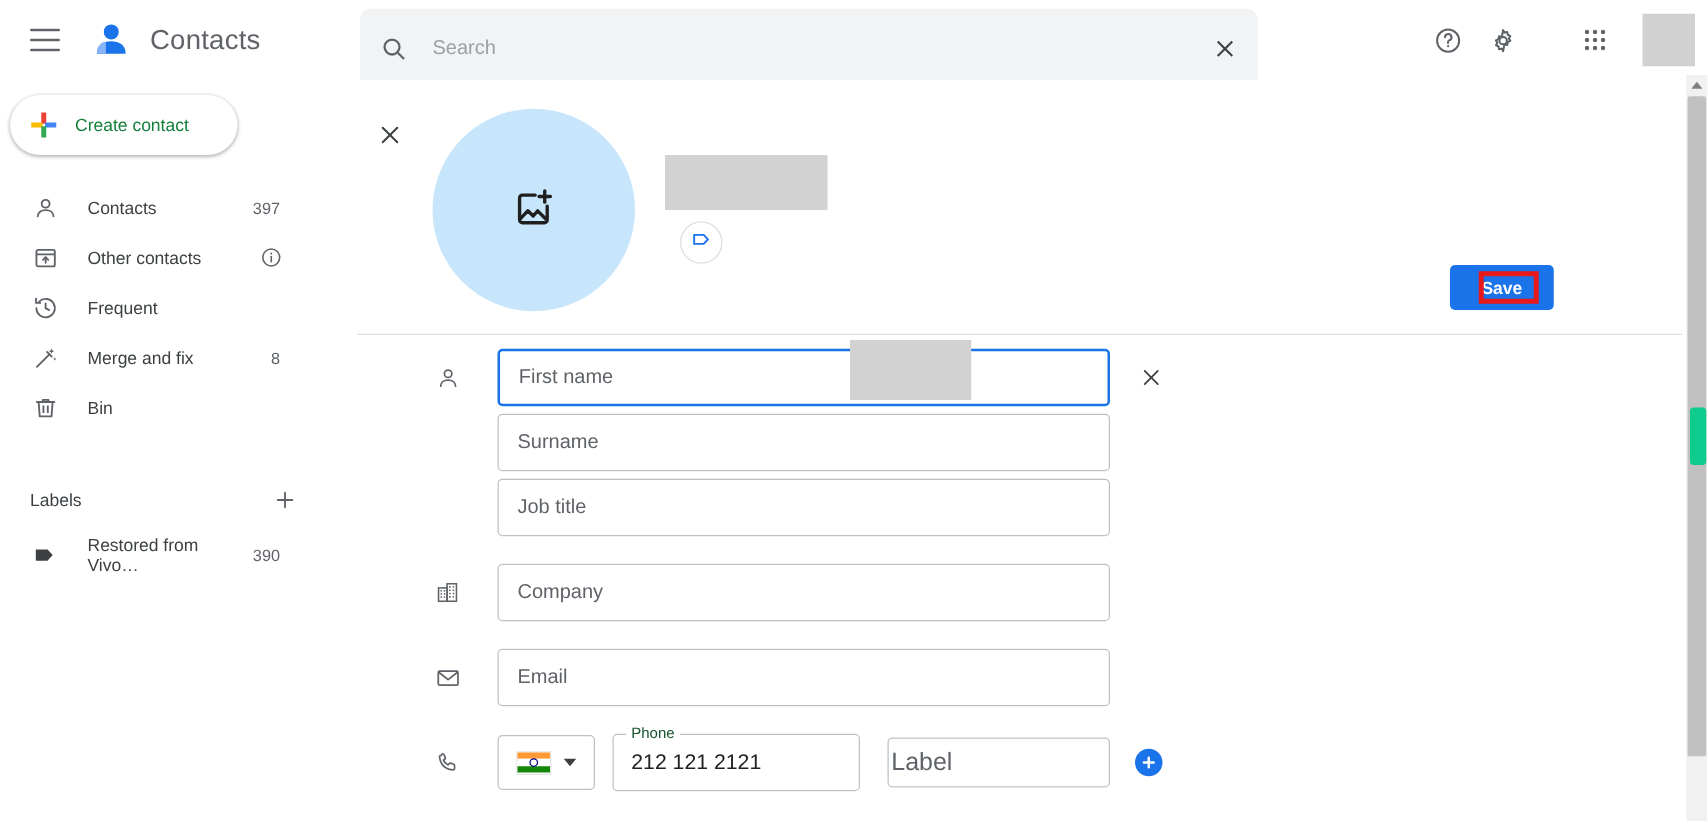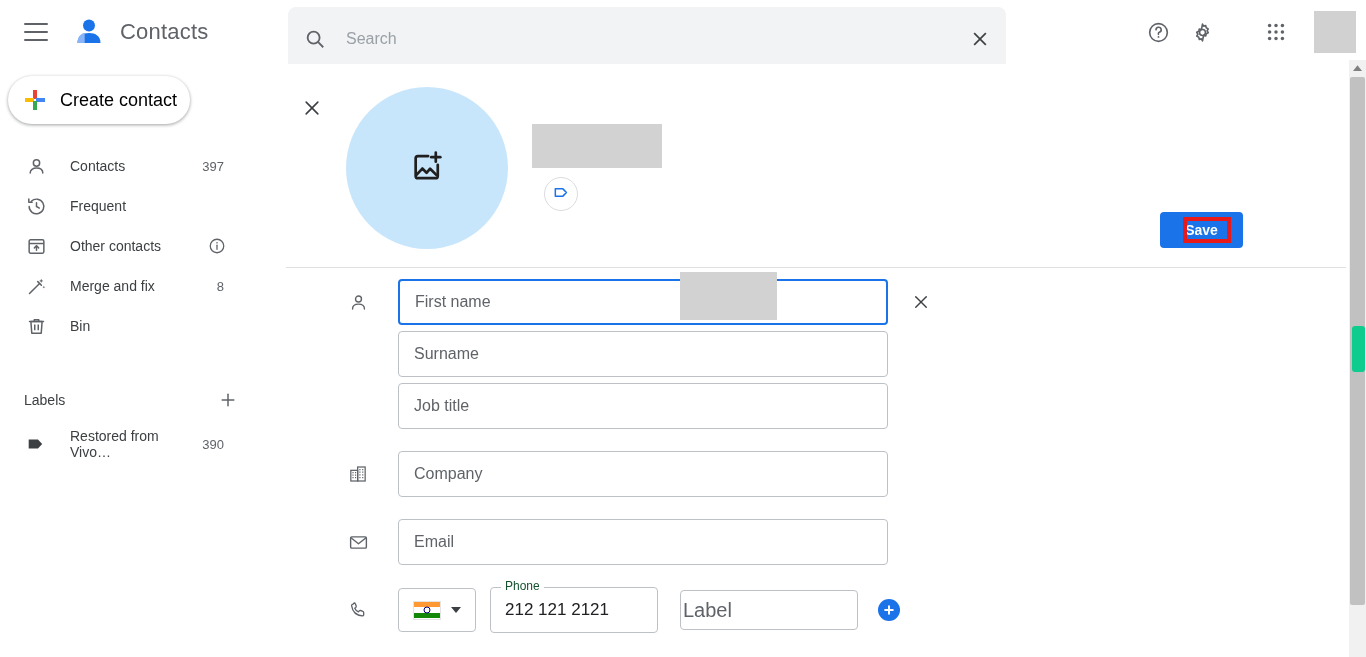--- a/index.html
+++ b/index.html
@@ -73,21 +73,21 @@
   .create-btn {
     display: flex; align-items: center;
     margin-left: 8px;
     height: 48px; width: 182px;
     border-radius: 24px;
     background: #fff;
     box-shadow: 0 1px 3px rgba(60,64,67,0.30), 0 1px 3px 1px rgba(60,64,67,0.15);
     cursor: pointer;
   }
   .gplus { width: 22px; height: 22px; margin-left: 16px; margin-right: 14px; position: relative; }
-  .create-label { font-size: 18px; color: #000000; }
+  .create-label { font-size: 14px; color: #15803d; }
 
   .nav-list { margin-top: 22px; }
   .nav-item {
     display: flex; align-items: center;
     height: 40px; width: 246px;
     border-radius: 0 20px 20px 0;
     cursor: pointer;
     position: relative;
   }
   .nav-icon {
@@ -218,21 +218,21 @@
     position: absolute; left: 50%; top: 50%; transform: translate(-50%,-50%);
     width: 7px; height: 7px; border-radius: 50%; border: 1.2px solid #000080;
   }
   .caret {
     width: 0; height: 0;
     border-left: 5px solid transparent; border-right: 5px solid transparent;
     border-top: 6px solid #3c4043;
   }
   .phone-wrap { position: relative; margin-left: 14px; }
   .phone-field {
-    width: 168px; height: 46px;
+    width: 198px; height: 46px;
     border: 1px solid #bdc1c6; border-radius: 4px;
     padding: 0 14px;
     font-size: 17px; color: #202124; outline: none;
     font-family: "Liberation Sans", sans-serif;
     background: transparent;
   }
   .phone-legend {
     position: absolute; left: 11px; top: -8px;
     background: #fff; padding: 0 4px;
     font-size: 12px; color: #14532d;
@@ -367,45 +367,45 @@
           <path d="M4.8 19.5c0-3.7 3.2-5.7 7.2-5.7s7.2 2 7.2 5.7" stroke-linecap="round"></path>
         </svg>
       </span>
       <span class="nav-label">Contacts</span>
       <span class="nav-count">397</span>
     </div>
 
     <div class="nav-item">
       <span class="nav-icon">
         <svg width="21" height="21" viewBox="0 0 24 24" fill="none" stroke="#5f6368" stroke-width="1.7">
-          <path d="M3.6 12a8.4 8.4 0 1 0 2.5-6" stroke-linecap="round"></path>
-          <polyline points="3.2,3.4 3.2,7.2 7,7.2" stroke-linecap="round" stroke-linejoin="round"></polyline>
-          <polyline points="12,7.6 12,12 15.2,13.8" stroke-linecap="round"></polyline>
-        </svg>
-      </span>
-      <span class="nav-label">Frequent</span>
-    </div>
-
-    <div class="nav-item">
-      <span class="nav-icon">
-        <svg width="21" height="21" viewBox="0 0 24 24" fill="none" stroke="#5f6368" stroke-width="1.7">
           <rect x="3.6" y="4.4" width="16.8" height="15.2" rx="1.6"></rect>
           <line x1="3.6" y1="8.6" x2="20.4" y2="8.6"></line>
           <polyline points="9.6,13.6 12,11.2 14.4,13.6" stroke-linecap="round" stroke-linejoin="round"></polyline>
           <line x1="12" y1="11.4" x2="12" y2="16.2" stroke-linecap="round"></line>
         </svg>
       </span>
       <span class="nav-label">Other contacts</span>
       <span class="nav-info">
         <svg width="18" height="18" viewBox="0 0 24 24" fill="none" stroke="#5f6368" stroke-width="1.7">
           <circle cx="12" cy="12" r="9"></circle>
             <line x1="12" y1="11" x2="12" y2="16.4" stroke-linecap="round"></line>
           <circle cx="12" cy="7.8" r="1.05" fill="#5f6368" stroke="none"></circle>
         </svg>
       </span>
+    </div>
+
+    <div class="nav-item">
+      <span class="nav-icon">
+        <svg width="21" height="21" viewBox="0 0 24 24" fill="none" stroke="#5f6368" stroke-width="1.7">
+          <path d="M3.6 12a8.4 8.4 0 1 0 2.5-6" stroke-linecap="round"></path>
+          <polyline points="3.2,3.4 3.2,7.2 7,7.2" stroke-linecap="round" stroke-linejoin="round"></polyline>
+          <polyline points="12,7.6 12,12 15.2,13.8" stroke-linecap="round"></polyline>
+        </svg>
+      </span>
+      <span class="nav-label">Frequent</span>
     </div>
   </div>
 
 
   <div>
     <div class="nav-item">
       <span class="nav-icon">
         <svg width="21" height="21" viewBox="0 0 24 24" fill="none" stroke="#5f6368" stroke-width="1.7">
           <line x1="4" y1="20" x2="15.5" y2="8.5" stroke-linecap="round"></line>
           <line x1="13.4" y1="6.4" x2="17.6" y2="10.6" stroke-linecap="round"></line>

